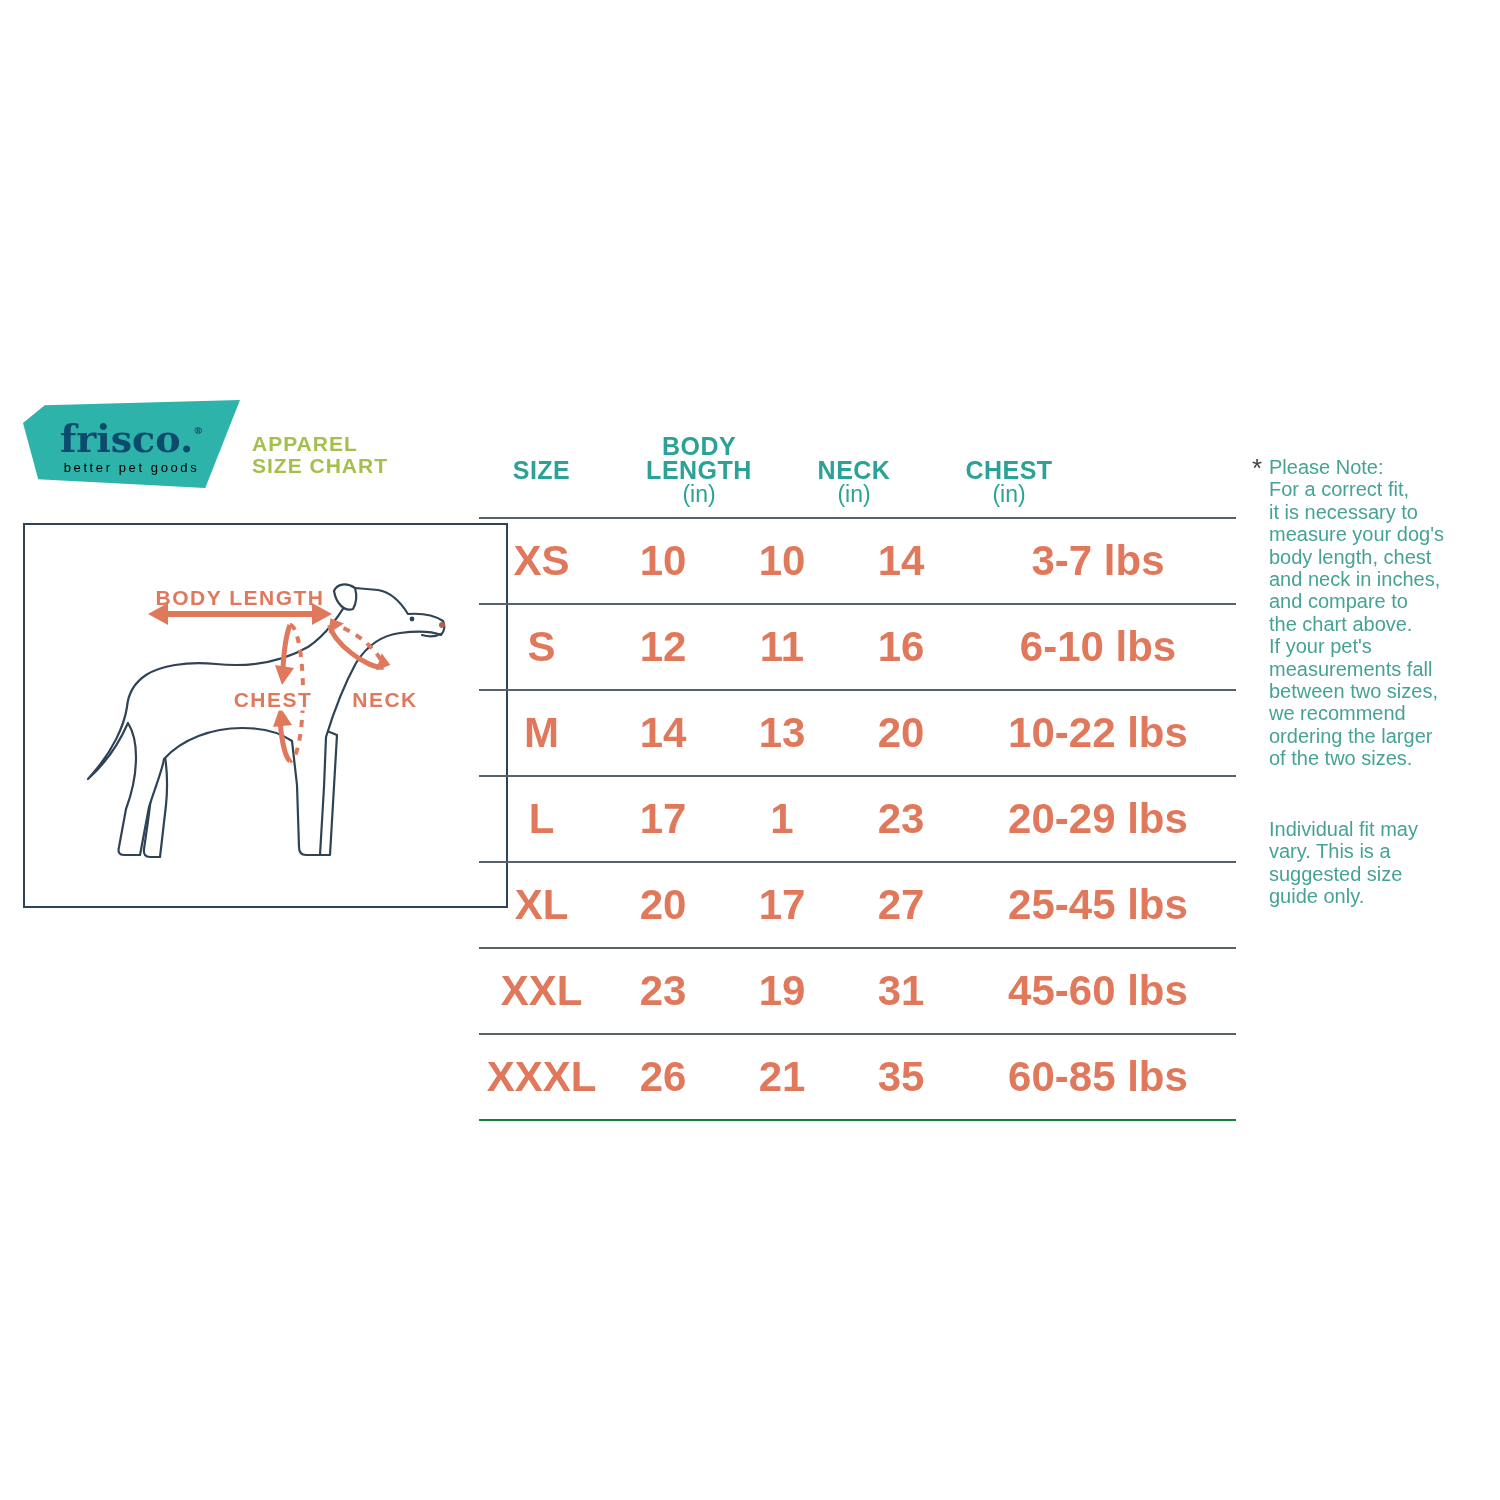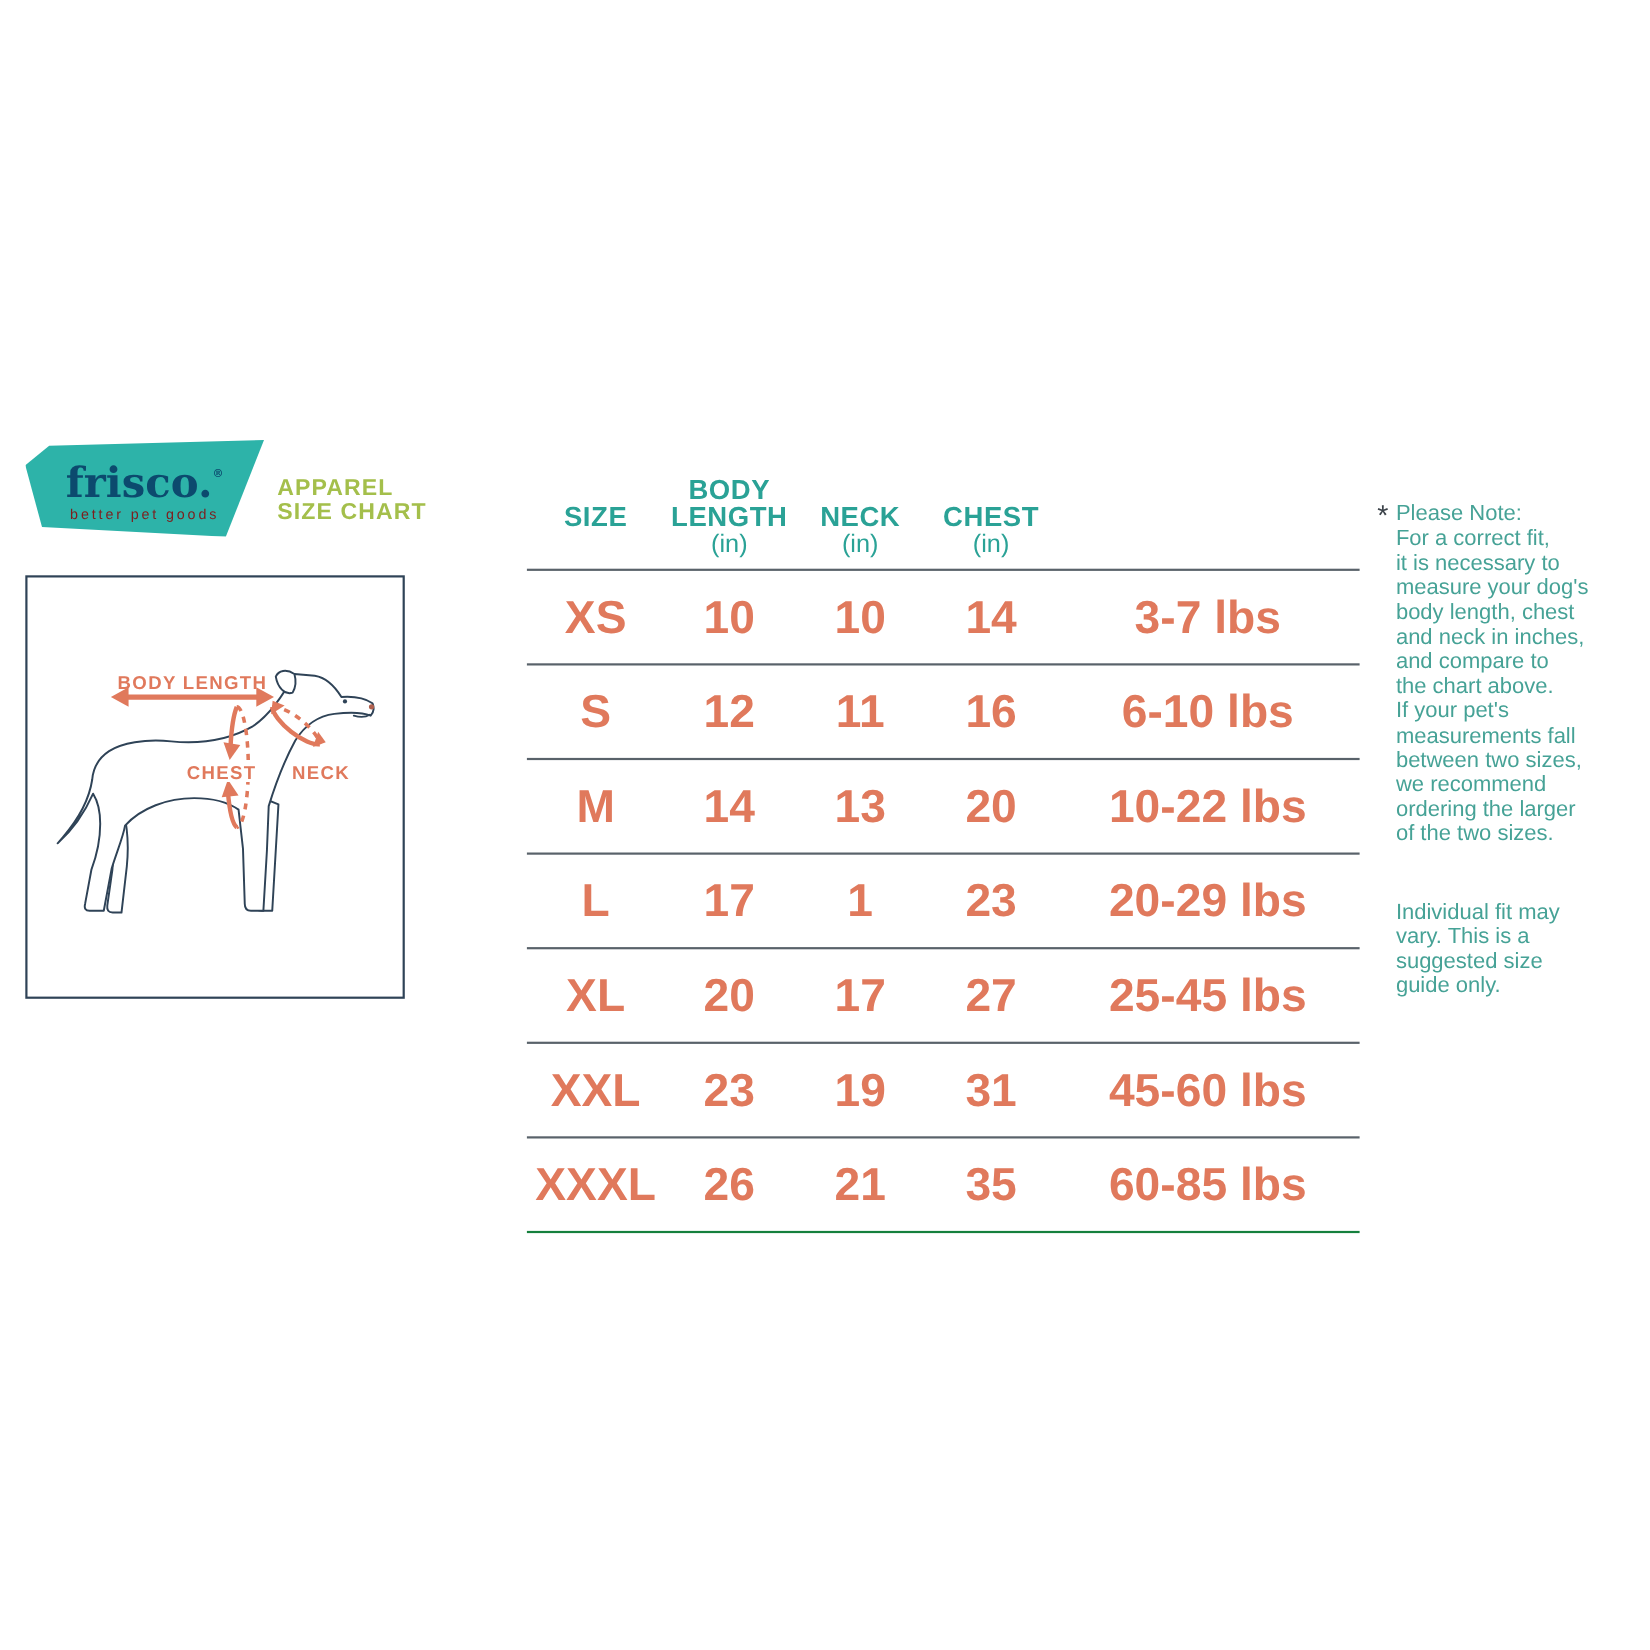--- a/index.html
+++ b/index.html
@@ -6,37 +6,37 @@
   .page{position:relative;width:1500px;height:1500px;background:#ffffff;overflow:hidden;
         font-family:"Liberation Sans",sans-serif;}
 
   
   .logo-banner{position:absolute;left:23px;top:400px;width:217px;height:88px;
     background:#2db3a9;clip-path:polygon(10% 6%,100% 0%,84% 100%,7% 90%,0% 26%);
     display:flex;flex-direction:column;align-items:center;justify-content:center;}
   .logo-word{font-family:"DejaVu Serif",serif;font-weight:bold;font-size:38px;line-height:36px;
     color:#0c4a6e;letter-spacing:0px;}
   .logo-word sup{font-size:10px;vertical-align:18px;}
-  .logo-tagline{font-size:13px;color:#7f1d1d;letter-spacing:2.6px;margin-top:3px;font-weight:normal;}
+  .logo-tagline{font-size:13px;color:#000000;letter-spacing:2.6px;margin-top:3px;font-weight:normal;}
 
   
   .chart-title{position:absolute;left:252px;top:433px;width:176px;
     color:#a4bf4b;font-weight:bold;font-size:21px;line-height:22px;letter-spacing:1px;}
 
   
-  .dog-box{position:absolute;left:23px;top:523px;width:345px;height:385px;
+  .dog-box{position:absolute;left:23px;top:523px;width:485px;height:385px;
     border:2px solid #2f4357;box-sizing:border-box;background:#ffffff;}
   .dog-box svg{width:100%;height:100%;display:block;}
   .diagram-label{font-family:"Liberation Sans",sans-serif;font-weight:bold;font-size:21px;
     letter-spacing:1.5px;fill:#e0795c;}
 
   
   .size-table{position:absolute;left:479px;top:432px;width:757px;}
   .thead{display:grid;grid-template-columns:125px 118px 120px 118px 276px;height:85px;
-    box-sizing:border-box;padding-top:2px;}
+    box-sizing:border-box;padding-top:2px;gap:36px;}
   .th{display:flex;flex-direction:column;align-items:center;color:#2aa296;}
   .th .hline{display:block;height:24px;line-height:24px;font-weight:bold;font-size:25px;
     letter-spacing:0.5px;white-space:nowrap;}
   .th .hunit{display:block;height:25px;line-height:25px;font-weight:normal;font-size:23px;}
   .tbody{border-bottom:2px solid #15803d;}
   .trow{display:grid;grid-template-columns:125px 118px 120px 118px 276px;height:84px;
     align-items:center;border-top:2px solid #59626a;}
   .td{text-align:center;color:#e0795c;font-weight:bold;font-size:42px;white-space:nowrap;}
 
   

